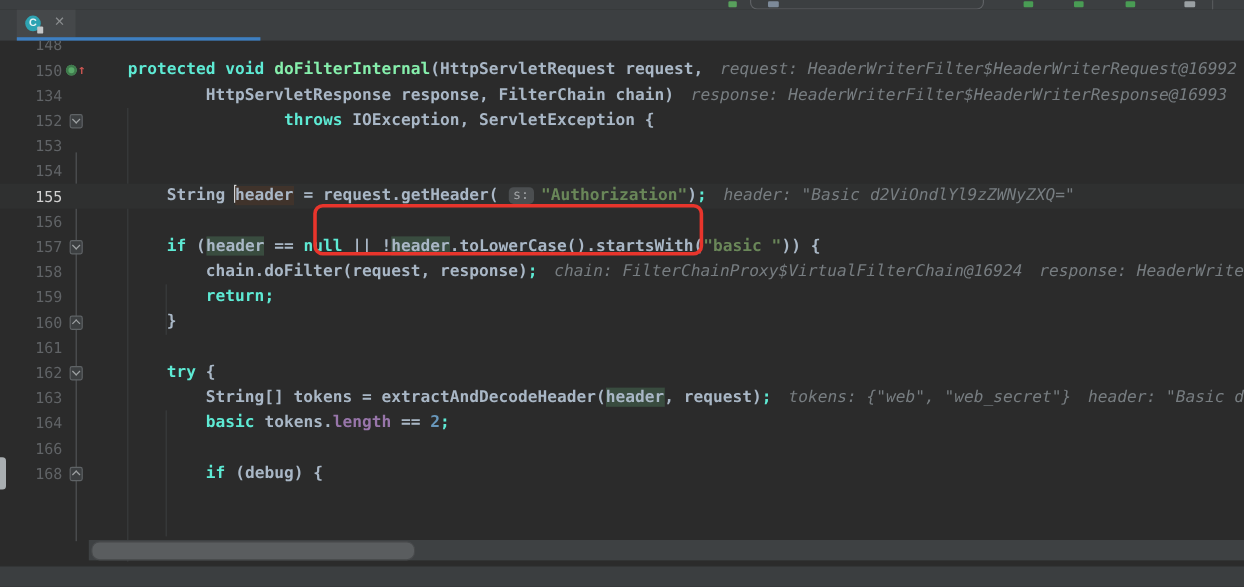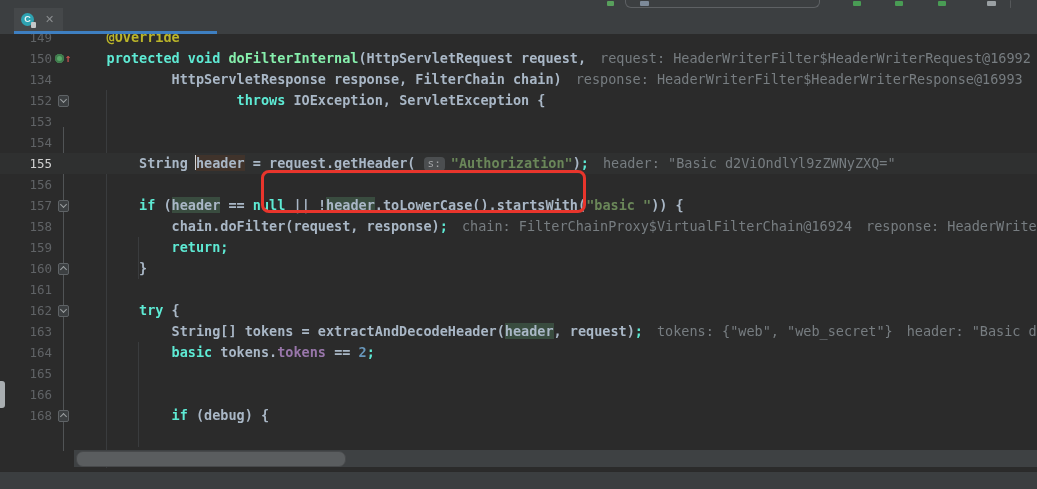--- a/index.html
+++ b/index.html
@@ -25,21 +25,21 @@
   .row.current{background:#2F3030;}
   .gutter{width:74px;flex:0 0 74px;display:flex;align-items:center;}
   .lnum{width:52px;text-align:right;font-size:12.5px;color:#606366;}
   .lnum.cur{color:#D1D1D1;}
   .gslot{width:22px;display:flex;justify-content:center;align-items:center;position:relative;z-index:2;}
   .code{margin:0;font-size:13.5px;font-weight:bold;white-space:pre;color:#A9B7C6;}
   .c-kw{color:#5eead4}.c-ann{color:#BBB529}.c-fn{color:#86efac}.c-str{color:#6A8759}
   .c-num{color:#6897BB}.c-fld{color:#9876AA}.c-txt{color:#A9B7C6}
   .bg-w{background:#40332B}.bg-r{background:#394C3F}
   .bg-b{background:#25506B;border-radius:3px;padding:0 2px;margin:0 -2px;}
-  .anno{color:#777D81;font-weight:normal;margin-left:14px;}
+  .anno{color:#777D81;font-style:italic;font-weight:normal;margin-left:14px;}
   .caret{display:inline-block;width:2px;height:15px;background:#D4D4D4;vertical-align:-2px;margin:0 -1px;}
   .hint{display:inline-block;background:#4B4E50;color:#A2A5A7;font-weight:normal;font-size:11px;line-height:14px;border-radius:4px;padding:0 4px;margin-right:6px;vertical-align:1px;}
   .ovr{display:flex;align-items:center;gap:1px;}
   .ovr-c{width:9px;height:9px;border-radius:50%;background:#59A869;box-shadow:inset 0 0 0 2px #3F7A4C;}
   .ovr-a{color:#C75450;font-size:11px;font-weight:bold;line-height:9px;}
   .fold{width:9px;height:10px;border:1px solid #5F6366;border-radius:2px;background:#3C3F41;position:relative;}
   .fold .chev{position:absolute;left:2px;width:4px;height:4px;border-left:1.5px solid #9DA0A2;border-bottom:1.5px solid #9DA0A2;}
   .fold .chev.down{top:1px;transform:rotate(-45deg);}
   .fold .chev.up{top:3px;transform:rotate(135deg);}
   .redbox{position:absolute;left:261px;top:143px;width:319px;height:37px;border:3px solid #E8352C;border-radius:8px;z-index:5;}
@@ -76,26 +76,26 @@
 </div>
 
 <div class="editor">
   <div class="lines">
     <div class="foldline" style="top:100px;height:324px;"></div>
     <div class="guide" style="left:106px;top:63px;height:378px;"></div>
     <div class="guide" style="left:138px;top:210px;height:42px;"></div>
     <div class="guide" style="left:138px;top:315px;height:105px;"></div>
     <div class="redbox"></div>
     <div class="leftsliver"></div>
-      <div class="row">
-        <div class="gutter">
-          <span class="lnum">149</span>
-          <span class="gslot"></span>
-        </div>
-        <pre class="code"><span class="c-txt">    </span><span class="c-ann">@Override</span></pre>
+  <div class="row">
+        <div class="gutter">
+          <span class="lnum">148</span>
+          <span class="gslot"></span>
+        </div>
+        <pre class="code"></pre>
       </div>
       <div class="row">
         <div class="gutter">
           <span class="lnum">150</span>
           <span class="gslot">
             <span class="ovr">
               <span class="ovr-c"></span>
               <span class="ovr-a">↑</span>
             </span>
           </span>
@@ -206,28 +206,21 @@
           <span class="lnum">163</span>
           <span class="gslot"></span>
         </div>
         <pre class="code"><span class="c-txt">            String[] tokens = extractAndDecodeHeader(</span><span class="c-txt bg-r">header</span><span class="c-txt">, request)</span><span class="c-kw">;</span><span class="anno">tokens: {"web", "web_secret"}</span><span class="anno">header: "Basic d2ViOndlYl9zZWNyZXQ="</span></pre>
       </div>
       <div class="row">
         <div class="gutter">
           <span class="lnum">164</span>
           <span class="gslot"></span>
         </div>
-        <pre class="code"><span class="c-txt">            </span><span class="c-kw">basic </span><span class="c-txt">tokens.</span><span class="c-fld">tokens</span><span class="c-txt"> == </span><span class="c-num">2</span><span class="c-kw">;</span></pre>
-      </div>
-      <div class="row">
-        <div class="gutter">
-          <span class="lnum">165</span>
-          <span class="gslot"></span>
-        </div>
-        <pre class="code"></pre>
+        <pre class="code"><span class="c-txt">            </span><span class="c-kw">basic </span><span class="c-txt">tokens.</span><span class="c-fld">length</span><span class="c-txt"> == </span><span class="c-num">2</span><span class="c-kw">;</span></pre>
       </div>
       <div class="row">
         <div class="gutter">
           <span class="lnum">166</span>
           <span class="gslot"></span>
         </div>
       </div>
       <div class="row">
         <div class="gutter">
           <span class="lnum">168</span>

